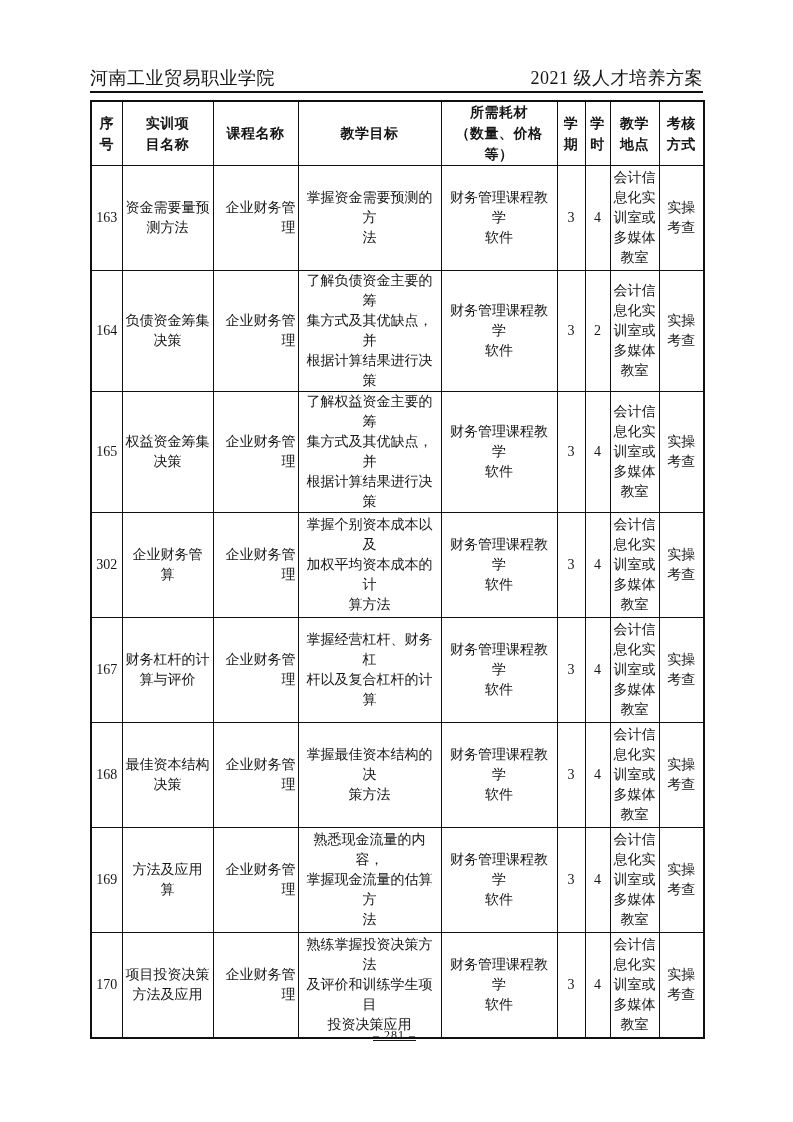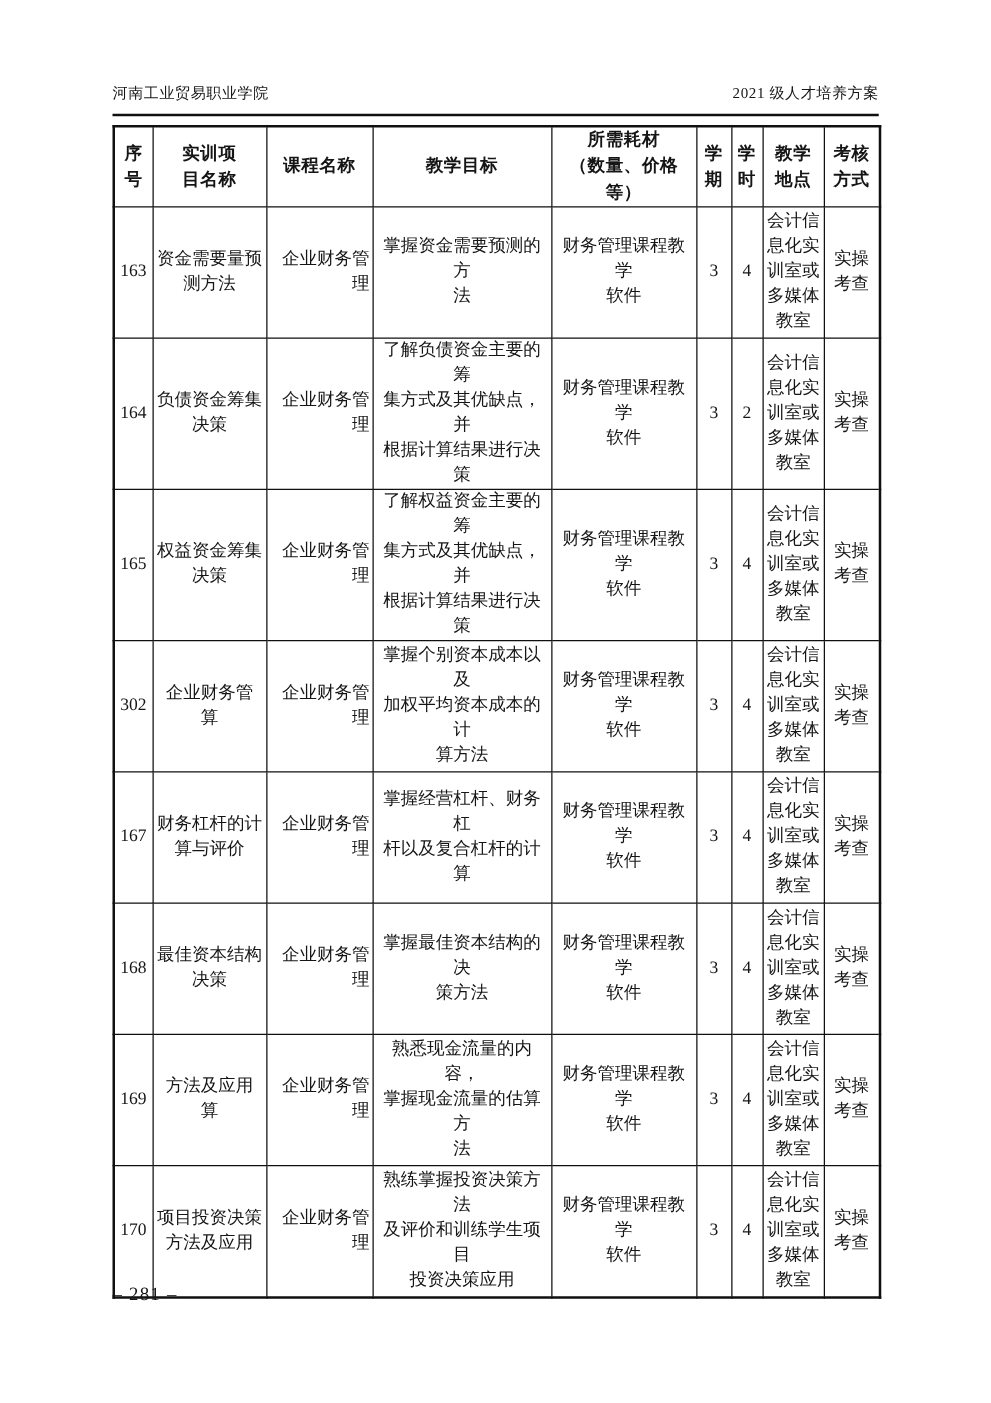--- a/index.html
+++ b/index.html
@@ -8,21 +8,21 @@
     background: #ffffff;
     color: #151515;
     font-family: "Liberation Serif", "DejaVu Serif", serif;
     position: relative;
     overflow: hidden;
   }
   .page-header {
     position: absolute;
     left: 90px; top: 66px; width: 613px;
     display: flex; justify-content: space-between; align-items: flex-end;
-    font-size: 12px;
+    font-size: 18px;
     letter-spacing: 0.5px;
   }
   .header-rule {
     position: absolute;
     left: 90px; top: 91px; width: 613px; height: 2px;
     background: #101010;
   }
   table.training-table {
     position: absolute;
     left: 90px; top: 100px;
@@ -57,25 +57,26 @@
   col.c7 { width: 25px; }
   col.c8 { width: 49px; }
   col.c9 { width: 45px; }
   .col-seq, .col-semester, .col-hours, .col-assessment { text-align: center; }
   .col-project, .col-objective, .col-materials, .col-location { text-align: center; }
   .col-course { text-align: right; padding-left: 6px; }
   .col-objective, .col-materials { padding: 0 1px; font-family: Liberation Serif, serif; }
   .page-footer {
     position: absolute;
     left: 90px; top: 1028px; width: 613px;
-    text-align: left;
-    font-size: 15px;
+    text-align: center;
+    font-size: 12px;
     padding-right: 4px;
     box-sizing: border-box;
     letter-spacing: 1px;
+    text-decoration: underline;
   }
 </style>
 </head>
 <body>
 
 <div class="page-header">
   <span>河南工业贸易职业学院</span>
   <span>2021 级人才培养方案</span>
 </div>
 <div class="header-rule"></div>

